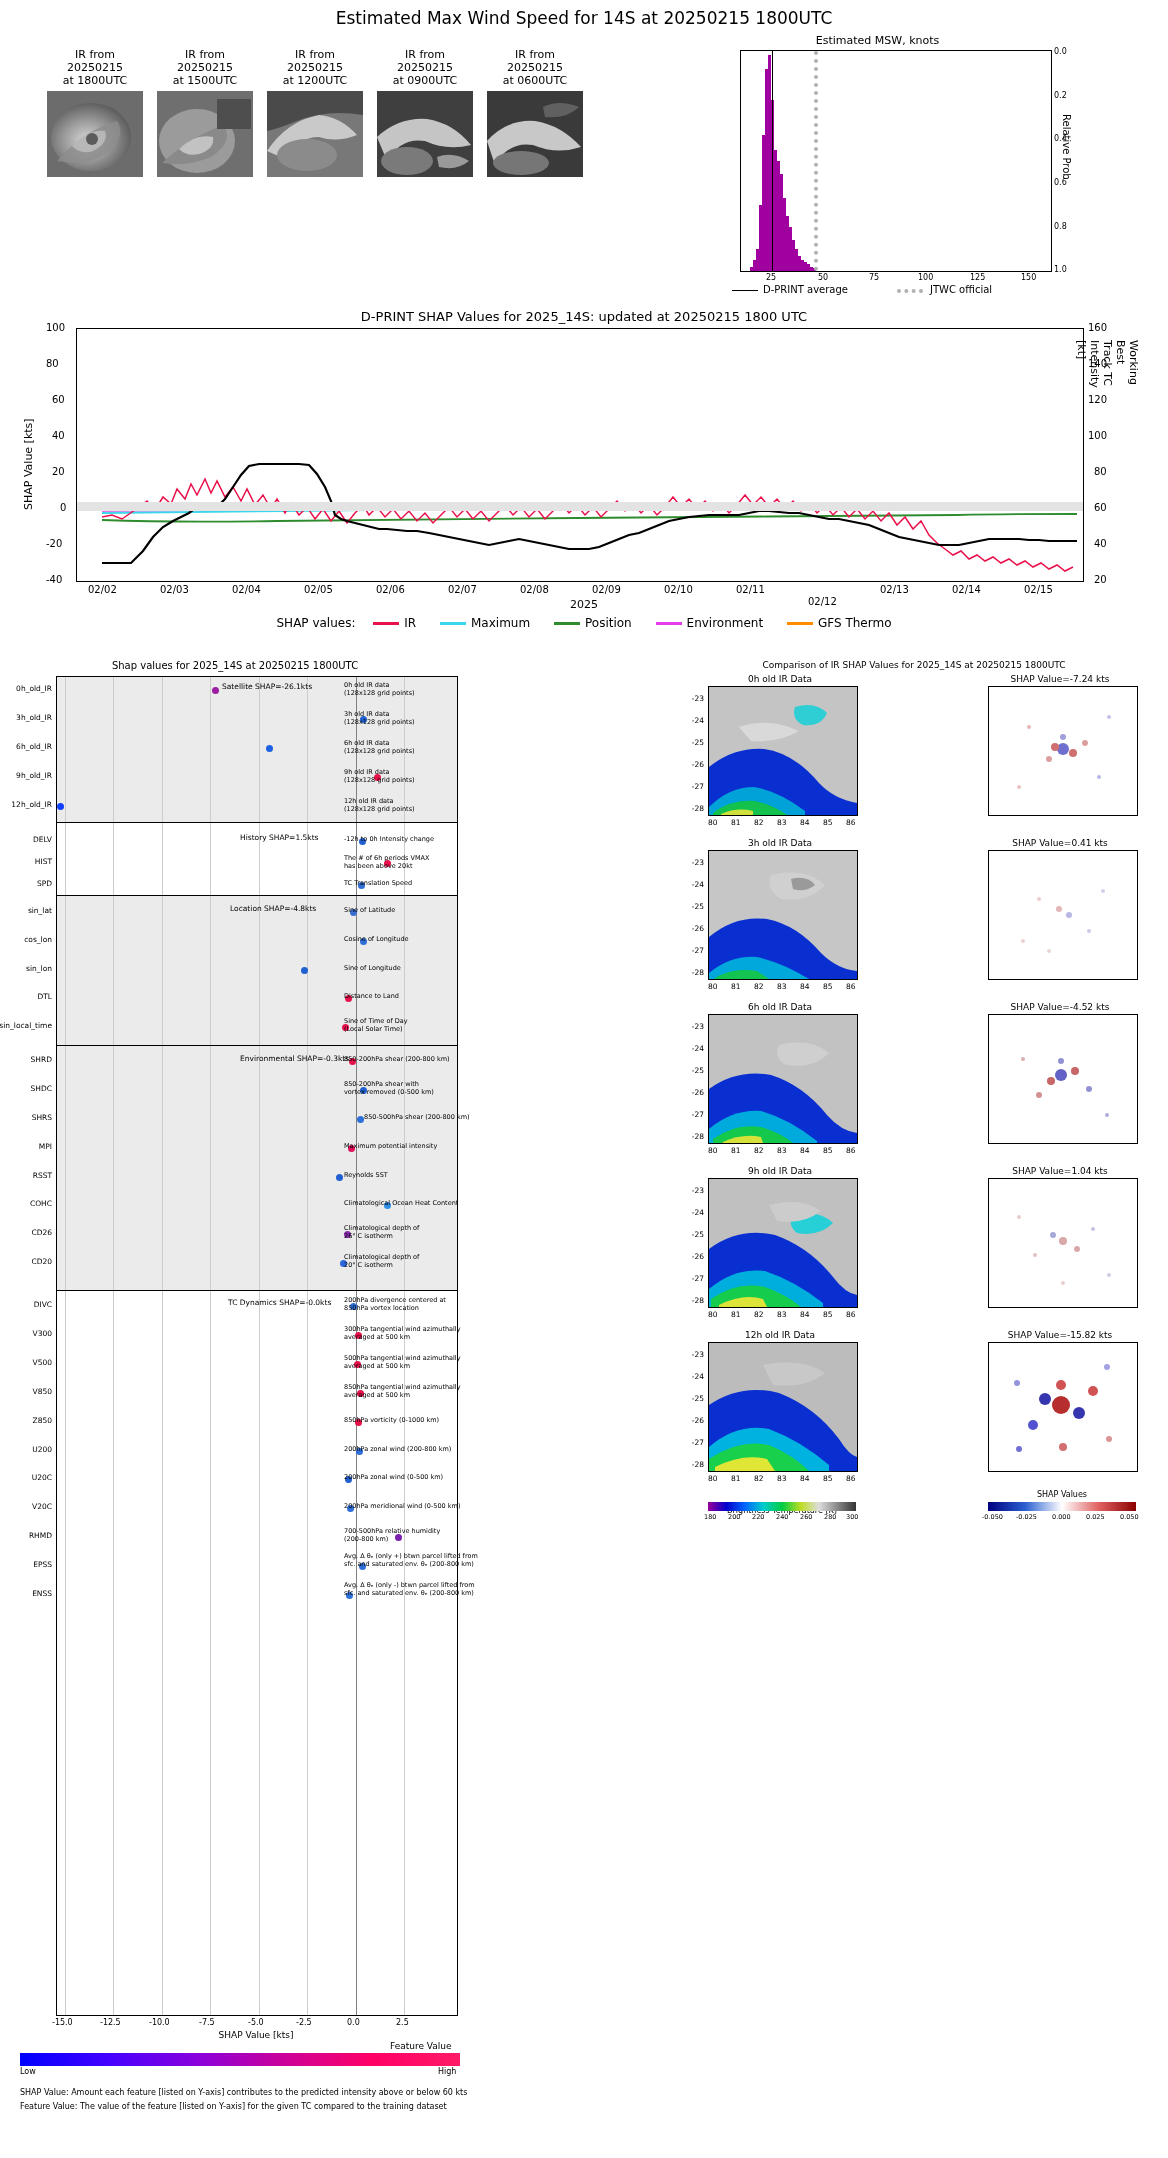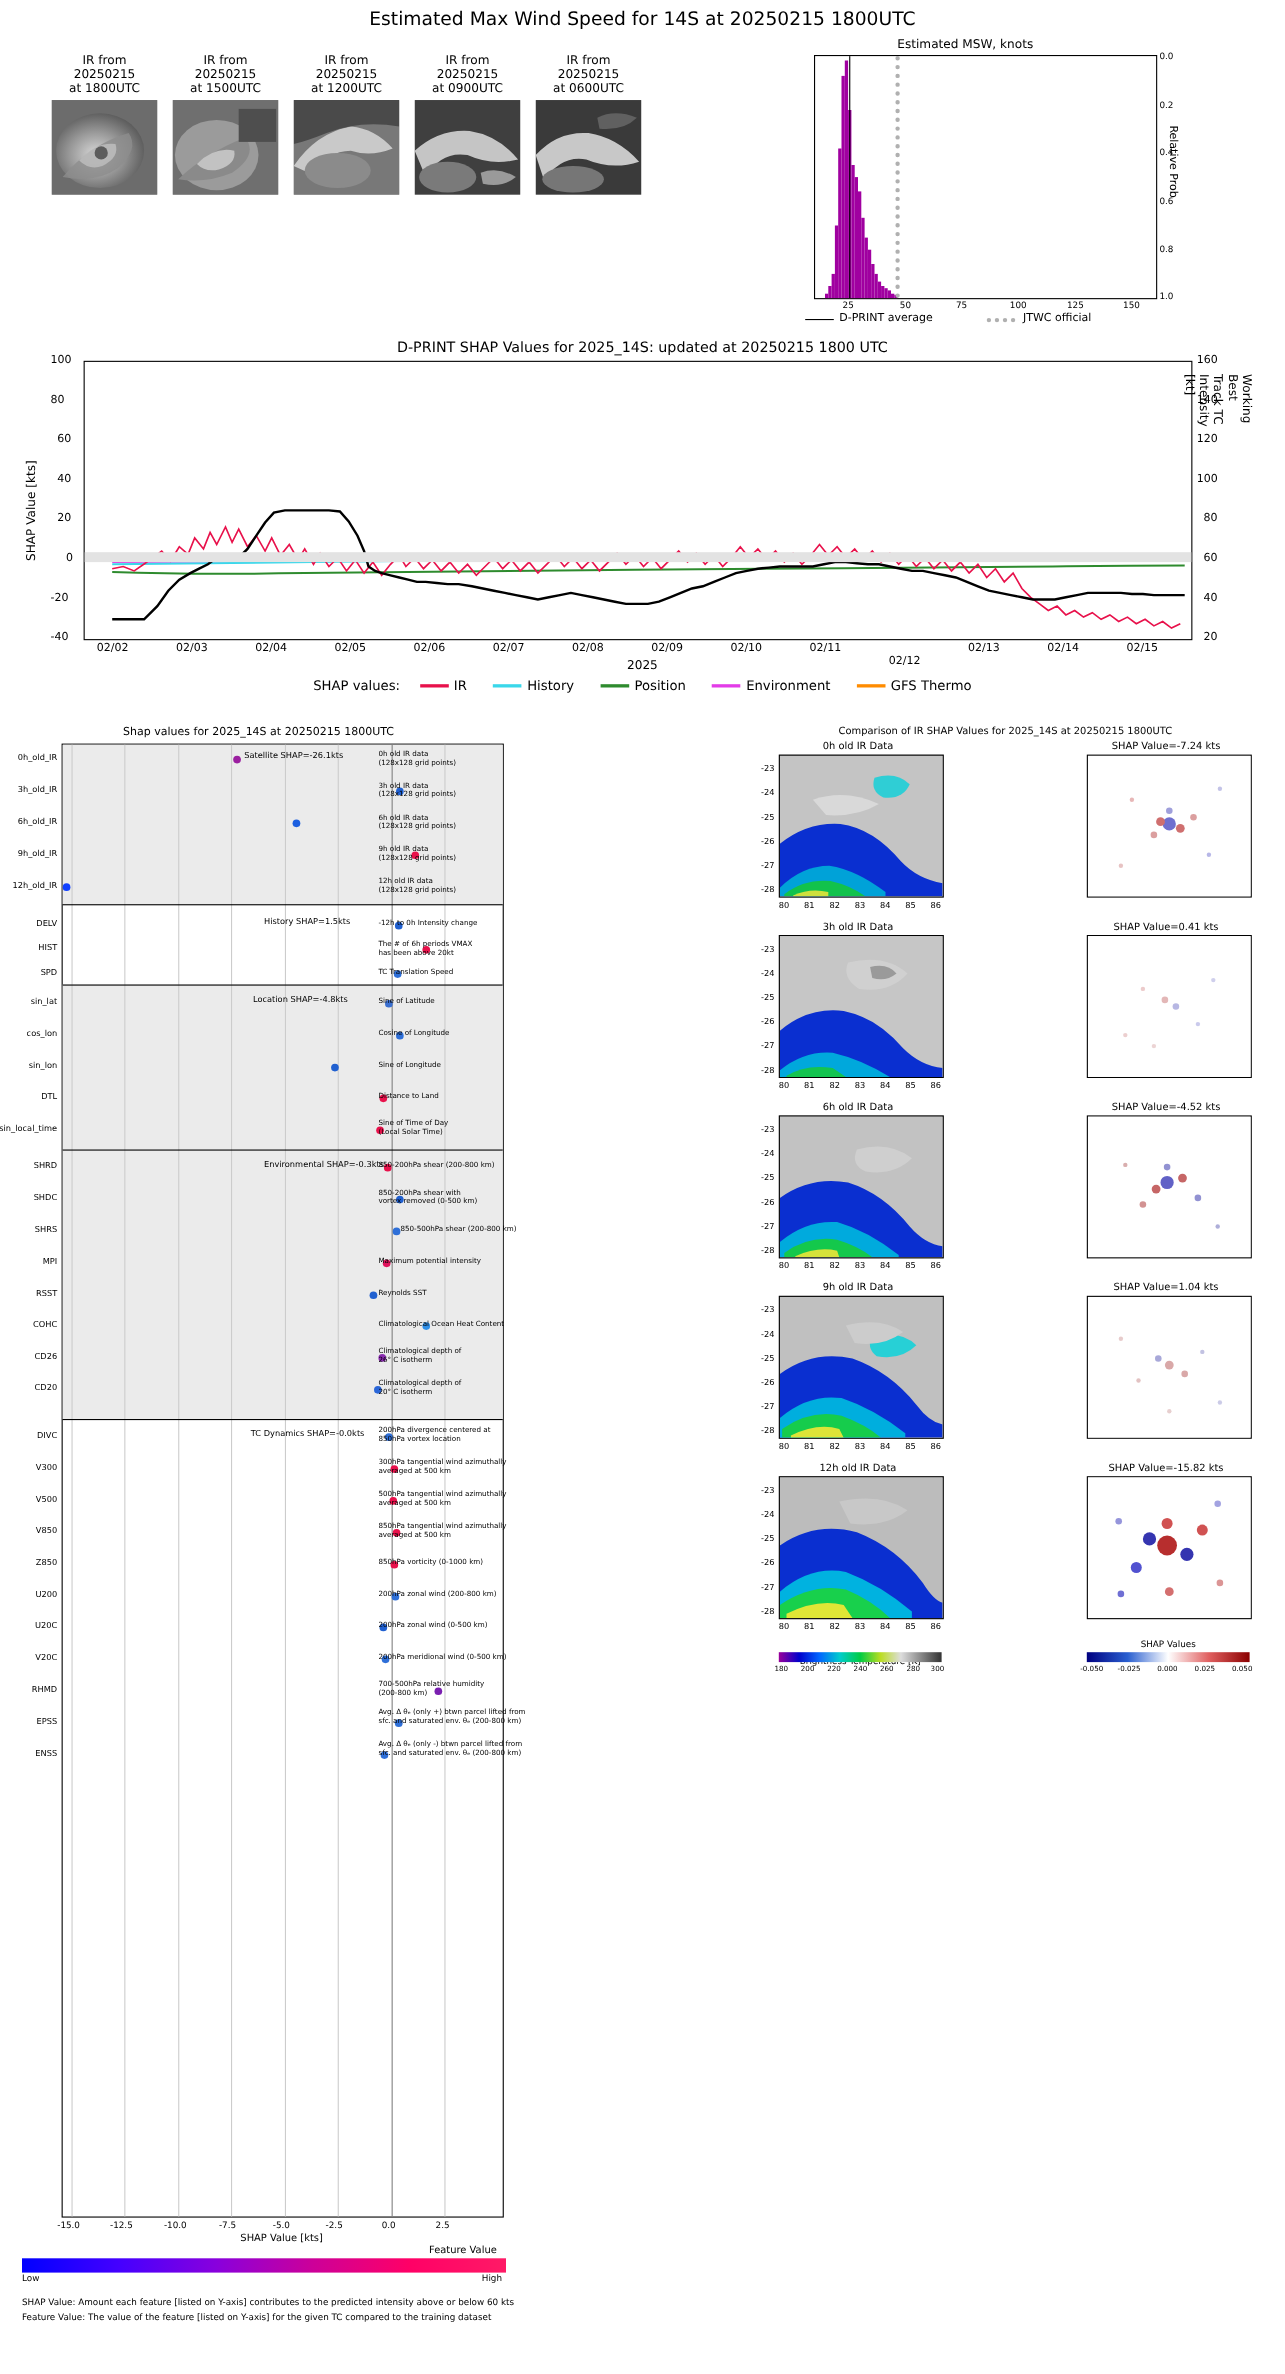--- a/index.html
+++ b/index.html
@@ -236,21 +236,21 @@
   <div class="abs small" style="left:736px;top:284px;">02/11</div>
   <div class="abs small" style="left:808px;top:296px;">02/12</div>
   <div class="abs small" style="left:880px;top:284px;">02/13</div>
   <div class="abs small" style="left:952px;top:284px;">02/14</div>
   <div class="abs small" style="left:1024px;top:284px;">02/15</div>
   <div class="abs ctr" style="left:0;top:298px;width:1168px;font-size:11px;">2025</div>
 
   <div class="abs" style="left:0;top:316px;width:1168px;text-align:center;font-size:12px;">
     <span>SHAP values:</span>
     <span class="legline" style="background:#e8114b;margin-left:14px;"></span><span>IR</span>
-    <span class="legline" style="background:#3ad7ea;margin-left:20px;"></span><span>History</span>
+    <span class="legline" style="background:#3ad7ea;margin-left:20px;"></span><span>Maximum</span>
     <span class="legline" style="background:#2e8b2e;margin-left:20px;"></span><span>Position</span>
     <span class="legline" style="background:#e33ce8;margin-left:20px;"></span><span>Environment</span>
     <span class="legline" style="background:#ff8c00;margin-left:20px;"></span><span>GFS Thermo</span>
   </div>
 </div>
 
 <div class="abs" style="left:0;top:660px;width:470px;height:1460px;">
   <div class="abs ctr" style="left:0;top:0;width:470px;font-size:10px;">Shap values for 2025_14S at 20250215 1800UTC</div>
   <div class="dpframe" style="left:56px;top:16px;width:400px;height:1338px;">
 

